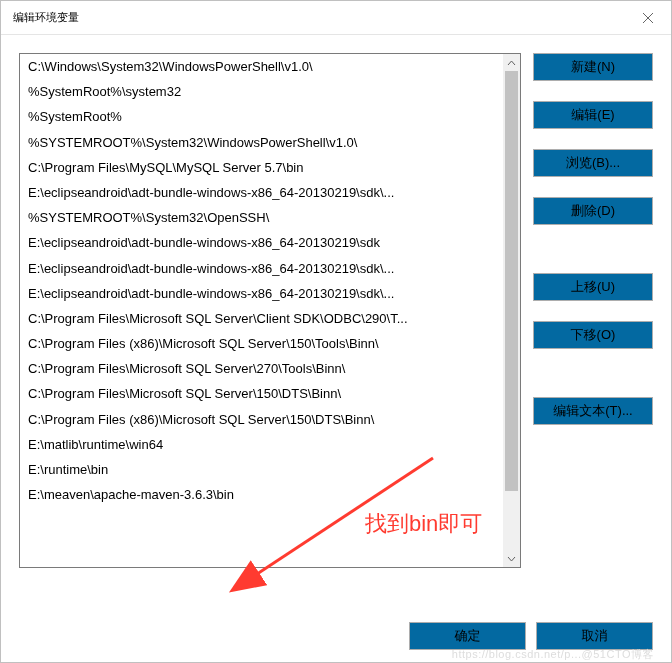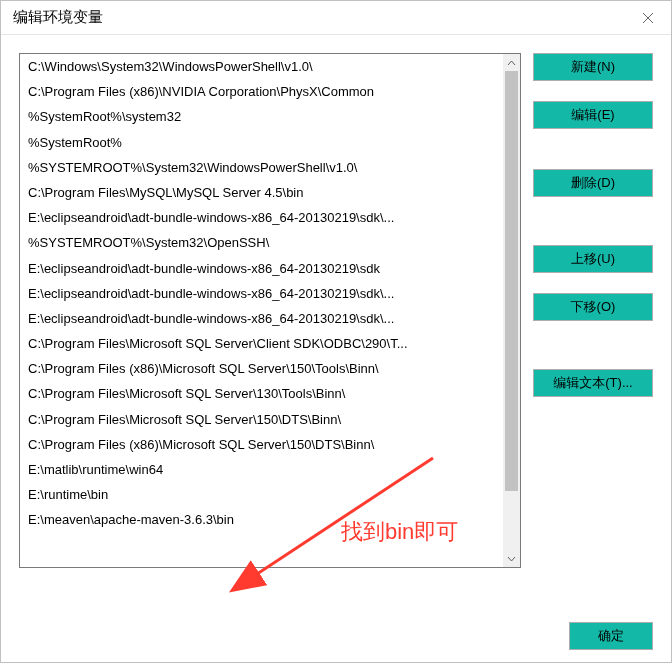--- a/index.html
+++ b/index.html
@@ -1,33 +1,33 @@
 <!DOCTYPE html>
 <html><head>
 <meta charset="utf-8">
 <style>
   * { box-sizing: border-box; }
   html, body { margin:0; padding:0; width:672px; height:663px; font-family:"Microsoft YaHei","Segoe UI",Arial,sans-serif; font-size:13px; background:#fff; color:#000; }
   .dialog { width:672px; height:663px; border:1px solid #c0c0c0; display:flex; flex-direction:column; }
   .titlebar { display:flex; align-items:center; justify-content:space-between; height:34px; padding:0 0 0 12px; border-bottom:1px solid #e5e5e5; }
-  .titlebar .title { font-size:15px; }
+  .titlebar .title { font-size:11px; }
   .close-btn { width:46px; height:34px; display:flex; align-items:center; justify-content:center; background:transparent; }
   .close-btn svg { stroke:#666; stroke-width:1; }
   .body { flex:1; display:flex; padding:18px 18px 0 18px; gap:12px; position:relative; min-height:0; }
   .list-wrap { flex:1; border:1px solid #7a7a7a; position:relative; overflow:hidden; height:515px; }
   .list { position:absolute; inset:0; right:17px; overflow:hidden; }
   .list .row { padding:4px 8px 3px 8px; white-space:nowrap; overflow:hidden; text-overflow:ellipsis; font-size:13px; line-height:1.4; }
   .scrollbar { position:absolute; top:0; right:0; width:17px; height:100%; background:#f0f0f0; }
   .sb-btn { width:17px; height:17px; background:#f0f0f0; display:flex; align-items:center; justify-content:center; position:absolute; }
   .sb-btn.up { top:0; } .sb-btn.down { bottom:0; }
   .sb-thumb { position:absolute; left:2px; width:13px; background:#c2c2c2; }
   .btn-col { width:120px; display:flex; flex-direction:column; }
-  .btn { width:120px; height:28px; background:#14b8a6; border:1px solid #adadad; font-size:13px; display:flex; align-items:center; justify-content:center; cursor:default; user-select:none; }
+  .btn { width:120px; height:28px; background:#0369a1; border:1px solid #adadad; font-size:13px; display:flex; align-items:center; justify-content:center; cursor:default; user-select:none; }
   .footer { display:flex; justify-content:flex-end; gap:10px; padding:14px 18px 12px 18px; }
-  .footer .btn { width:84px; }
+  .footer .btn { width:117px; }
   .annotation-layer { position:absolute; inset:0; pointer-events:none; }
   .ann-text { position:absolute; color:#ff3b30; font-size:22px; font-weight:500; }
   .watermark { position:absolute; right:18px; bottom:1px; font-size:11px; color:#ddd; letter-spacing:0.5px; }
 </style>
 </head>
 <body>
 
 <div class="dialog">
   <div class="titlebar">
     <span class="title">编辑环境变量</span>
@@ -36,33 +36,32 @@
           <line x1="1" y1="1" x2="11" y2="11"></line>
           <line x1="11" y1="1" x2="1" y2="11"></line>
         </svg>
     </div>
   </div>
 
   <div class="body">
     <div class="list-wrap">
       <div class="list" id="list">
           <div class="row">C:\Windows\System32\WindowsPowerShell\v1.0\</div>
-          <div class="row">C:\Program Files (x86)\NVIDIA Corporation\PhysX\Common</div>
           <div class="row">%SystemRoot%\system32</div>
           <div class="row">%SystemRoot%</div>
           <div class="row">%SYSTEMROOT%\System32\WindowsPowerShell\v1.0\</div>
-          <div class="row">C:\Program Files\MySQL\MySQL Server 4.5\bin</div>
+          <div class="row">C:\Program Files\MySQL\MySQL Server 5.7\bin</div>
           <div class="row">E:\eclipseandroid\adt-bundle-windows-x86_64-20130219\sdk\...</div>
           <div class="row">%SYSTEMROOT%\System32\OpenSSH\</div>
           <div class="row">E:\eclipseandroid\adt-bundle-windows-x86_64-20130219\sdk</div>
           <div class="row">E:\eclipseandroid\adt-bundle-windows-x86_64-20130219\sdk\...</div>
           <div class="row">E:\eclipseandroid\adt-bundle-windows-x86_64-20130219\sdk\...</div>
           <div class="row">C:\Program Files\Microsoft SQL Server\Client SDK\ODBC\290\T...</div>
           <div class="row">C:\Program Files (x86)\Microsoft SQL Server\150\Tools\Binn\</div>
-          <div class="row">C:\Program Files\Microsoft SQL Server\130\Tools\Binn\</div>
+          <div class="row">C:\Program Files\Microsoft SQL Server\270\Tools\Binn\</div>
           <div class="row">C:\Program Files\Microsoft SQL Server\150\DTS\Binn\</div>
           <div class="row">C:\Program Files (x86)\Microsoft SQL Server\150\DTS\Binn\</div>
           <div class="row">E:\matlib\runtime\win64</div>
           <div class="row">E:\runtime\bin</div>
           <div class="row">E:\meaven\apache-maven-3.6.3\bin</div>
         </div>
       <div class="scrollbar">
         <div class="sb-btn up">
           <svg width="9" height="6" viewBox="0 0 9 6">
               <polyline points="1,5 4.5,1 8,5" fill="none" stroke="#606060" stroke-width="1"></polyline>
@@ -75,40 +74,43 @@
             </svg>
         </div>
       </div>
     </div>
 
     <div class="btn-col">
       <div class="btn">新建(N)</div>
       <div style="height:20px"></div>
       <div class="btn">编辑(E)</div>
       <div style="height:20px"></div>
+      <div class="btn">浏览(B)...</div>
       <div style="height:20px"></div>
       <div class="btn">删除(D)</div>
       <div style="height:48px"></div>
       <div class="btn">上移(U)</div>
       <div style="height:20px"></div>
       <div class="btn">下移(O)</div>
       <div style="height:48px"></div>
       <div class="btn">编辑文本(T)...</div>
     </div>
 
     <div class="annotation-layer">
       <svg width="100%" height="100%" style="position:absolute;inset:0">
         <defs>
           <marker id="ah" markerWidth="12" markerHeight="10" refX="2" refY="5" orient="auto">
             <polygon points="0,0 12,5 0,10" fill="#ff3b30"></polygon>
           </marker>
         </defs>
         <line x1="432" y1="423" x2="253" y2="541" stroke="#ff3b30" stroke-width="3" marker-end="url(#ah)"></line>
       </svg>
-      <div class="ann-text" style="left:340px; top:474px;margin-top:8px;">找到bin即可</div>
+      <div class="ann-text" style="left:364px; top:474px;">找到bin即可</div>
     </div>
   </div>
 
   <div class="footer">
     <div class="btn">确定</div>
+    <div class="btn">取消</div>
   </div>
 
+  <div class="watermark">https://blog.csdn.net/p...@51CTO博客</div>
 </div>
 
 </body></html>

